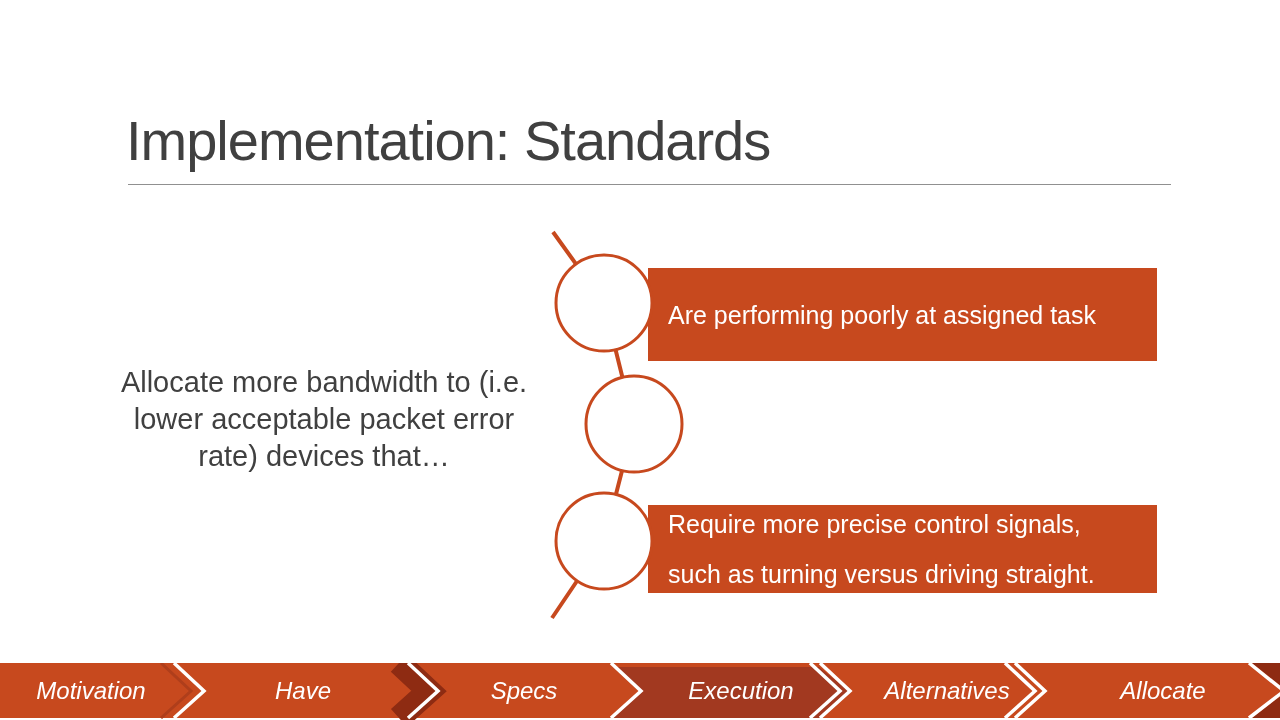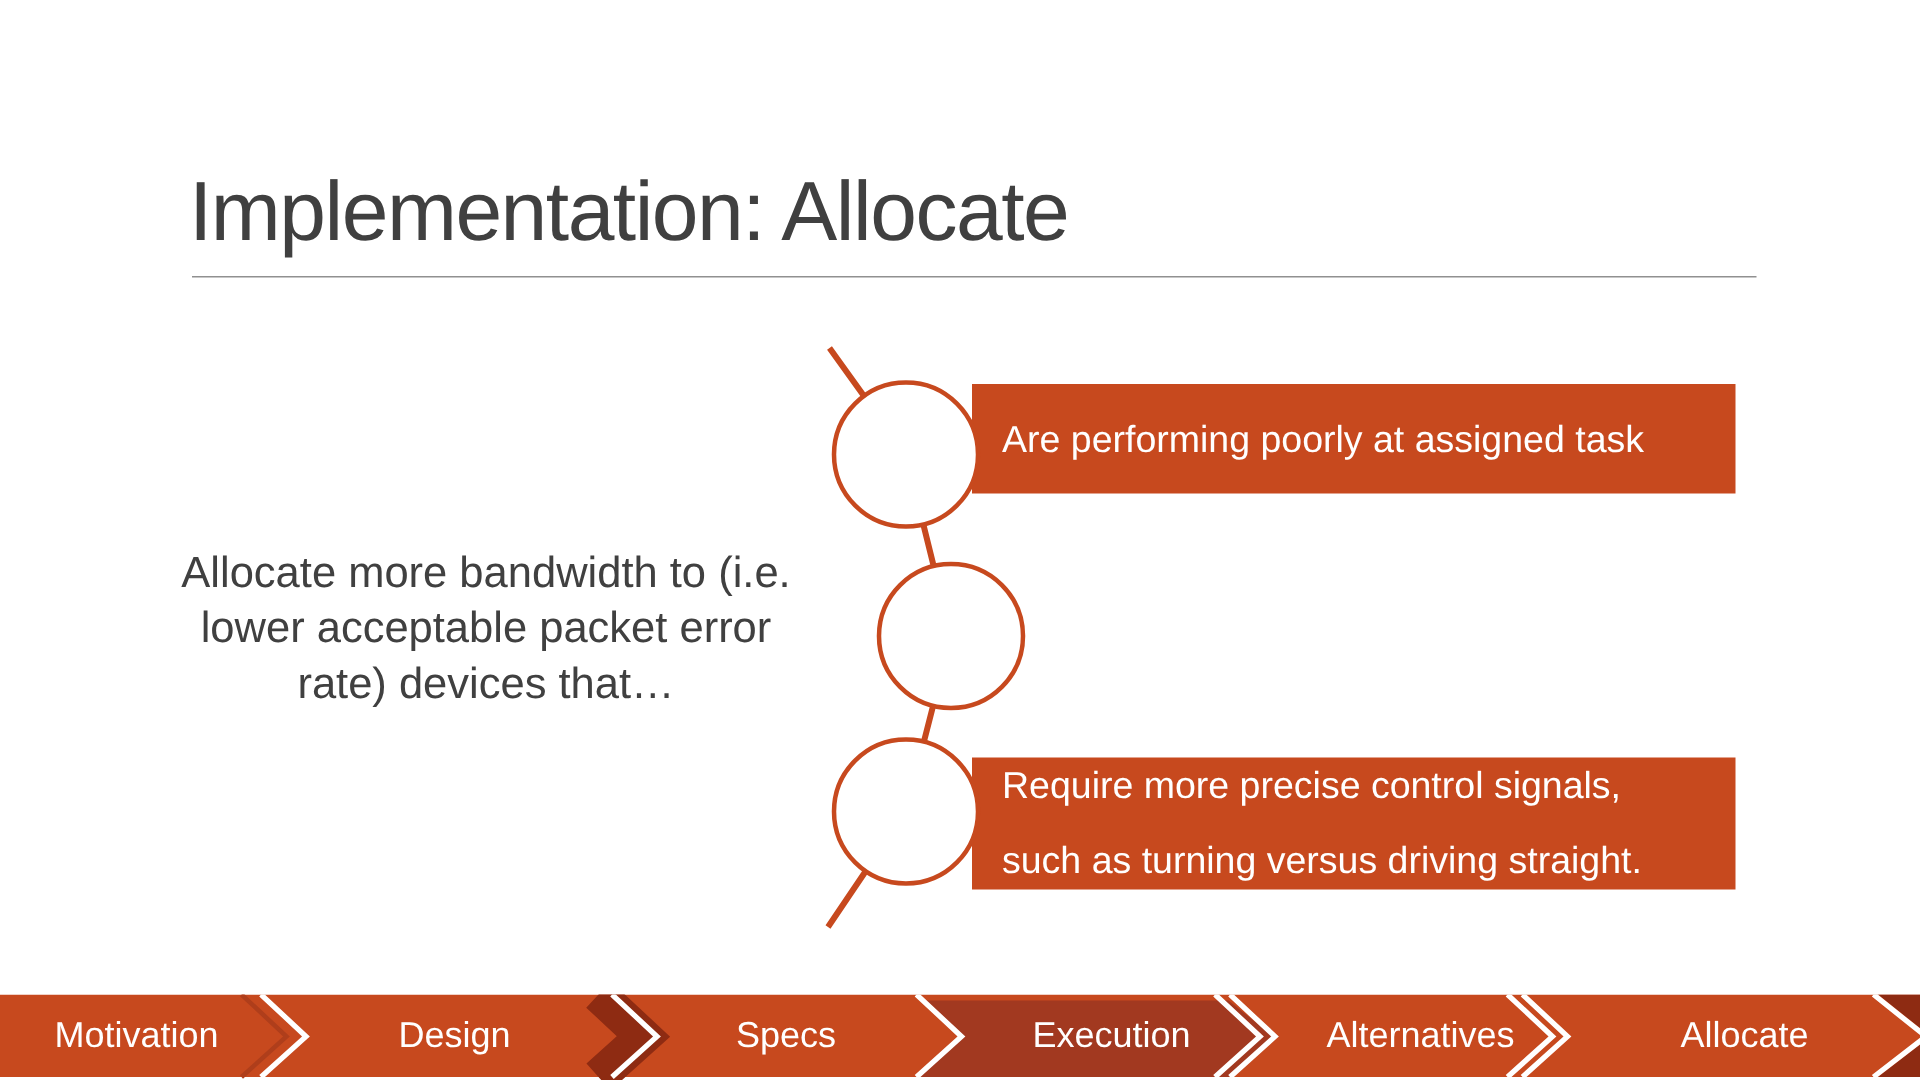--- a/index.html
+++ b/index.html
@@ -23,49 +23,49 @@
     color:var(--text-color,#404040);
   }
   .diagram-banner{
     position:absolute;left:648px;width:509px;
     background:var(--accent,#C7491E);
     color:var(--banner-text-color,#ffffff);
     font-size:25px;line-height:34px;
     display:flex;flex-direction:column;justify-content:center;
     box-sizing:border-box;
   }
-  .banner-1{top:256px;height:73px;padding-left:20px;}
+  .banner-1{top:268px;height:93px;padding-left:20px;}
   .banner-2{top:382px;height:78px;padding-left:52px;}
   .banner-3{top:505px;height:88px;padding-left:20px;gap:16px;}
   .diagram-svg{
     position:absolute;left:0;top:0;width:1280px;height:720px;
     pointer-events:none;
   }
   .connector{stroke:var(--accent,#C7491E);stroke-width:4;fill:none;}
   .node{fill:#ffffff;stroke:var(--accent,#C7491E);stroke-width:3;}
-  .bottom-nav{position:absolute;left:0;bottom:0;width:1076px;height:57px;}
+  .bottom-nav{position:absolute;left:0;bottom:0;width:1076px;height:57px;font-style:italic;}
   .nav-svg{position:absolute;left:0;top:0;}
   .bar{fill:var(--accent,#C7491E);}
   .exec{fill:var(--accent-dark,#A23920);}
   .chev{fill:none;stroke:#ffffff;stroke-width:3.5;}
   .chev-shadow{fill:none;stroke:var(--chevron-shadow,#AF3E1B);stroke-width:3;}
   .chev-maroon{fill:none;stroke:var(--maroon,#8E2B12);stroke-width:24;}
   .end-cap{fill:var(--maroon,#8E2B12);}
   .nav-label{
     position:absolute;top:0;height:55px;line-height:55px;
     transform:translateX(-50%);
     color:#ffffff;font-size:24px;white-space:nowrap;cursor:pointer;
   }
 </style>
 </head>
 <body>
 
 <div class="slide">
 
-  <div class="slide-title">Implementation: Allocate</div>
+  <div class="slide-title">Implementation: Standards</div>
   <div class="title-rule"></div>
 
   <div class="lead-text">
     <div>Allocate more bandwidth to (i.e.</div>
     <div>lower  acceptable packet error</div>
     <div>rate) devices that…</div>
   </div>
 
   <div class="diagram-banner banner-1">
     <div>Are performing poorly at assigned task</div>
@@ -92,20 +92,20 @@
       <polyline class="chev" points="408,0 438,28 408,55"></polyline>
       <polyline class="chev" points="611,0 641,28 611,55"></polyline>
       <polyline class="chev" points="810,0 840,28 810,55"></polyline>
       <polyline class="chev" points="820,0 850,28 820,55"></polyline>
       <polyline class="chev" points="1005,0 1035,28 1005,55"></polyline>
       <polyline class="chev" points="1015,0 1045,28 1015,55"></polyline>
       <polygon class="end-cap" points="1252,0 1280,0 1280,55 1252,55 1287,28"></polygon>
       <polyline class="chev" points="1249,0 1284,28 1249,55"></polyline>
     </svg>
     <div class="nav-label" style="left:91px">Motivation</div>
-    <div class="nav-label" style="left:303px">Design</div>
+    <div class="nav-label" style="left:303px">Have</div>
     <div class="nav-label" style="left:524px">Specs</div>
     <div class="nav-label" style="left:741px">Execution</div>
     <div class="nav-label" style="left:947px">Alternatives</div>
     <div class="nav-label" style="left:1163px">Allocate</div>
   </div>
 
 </div>
 
 </body></html>

